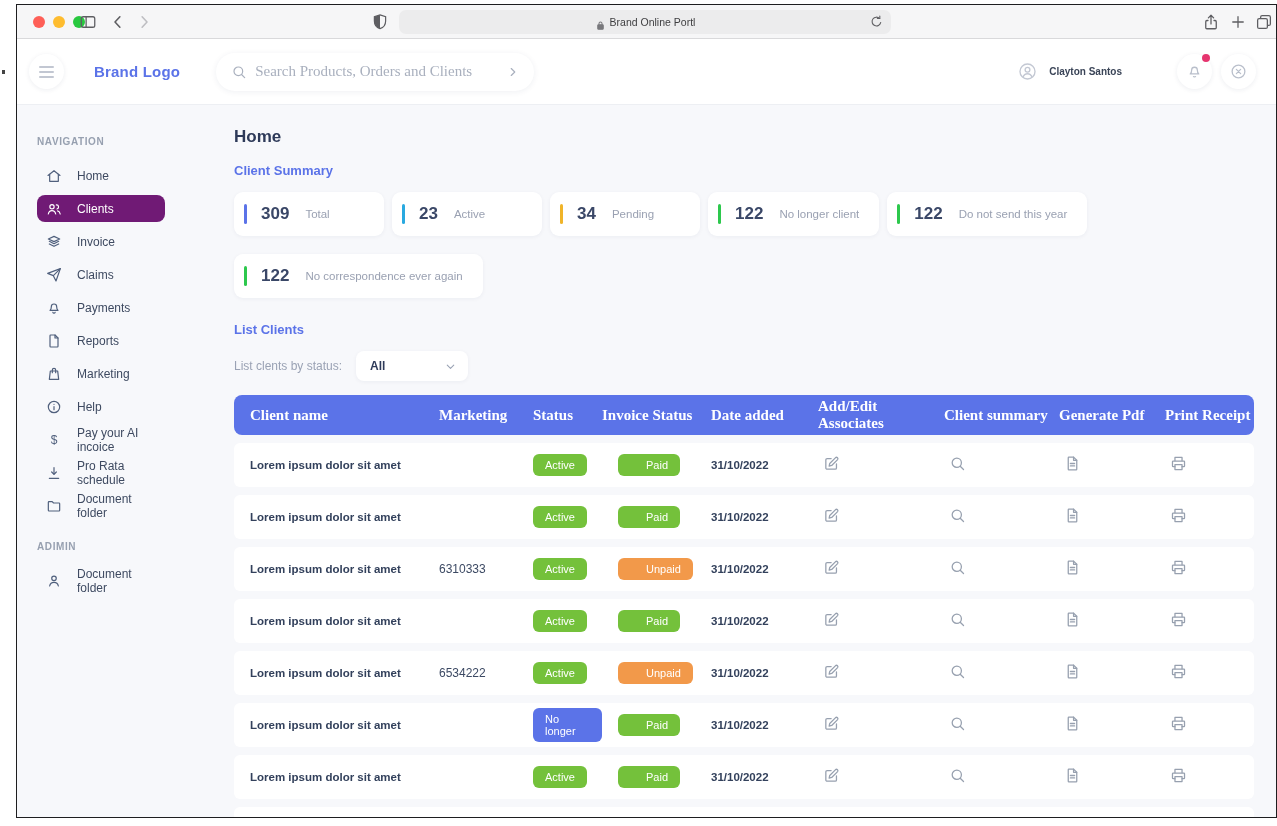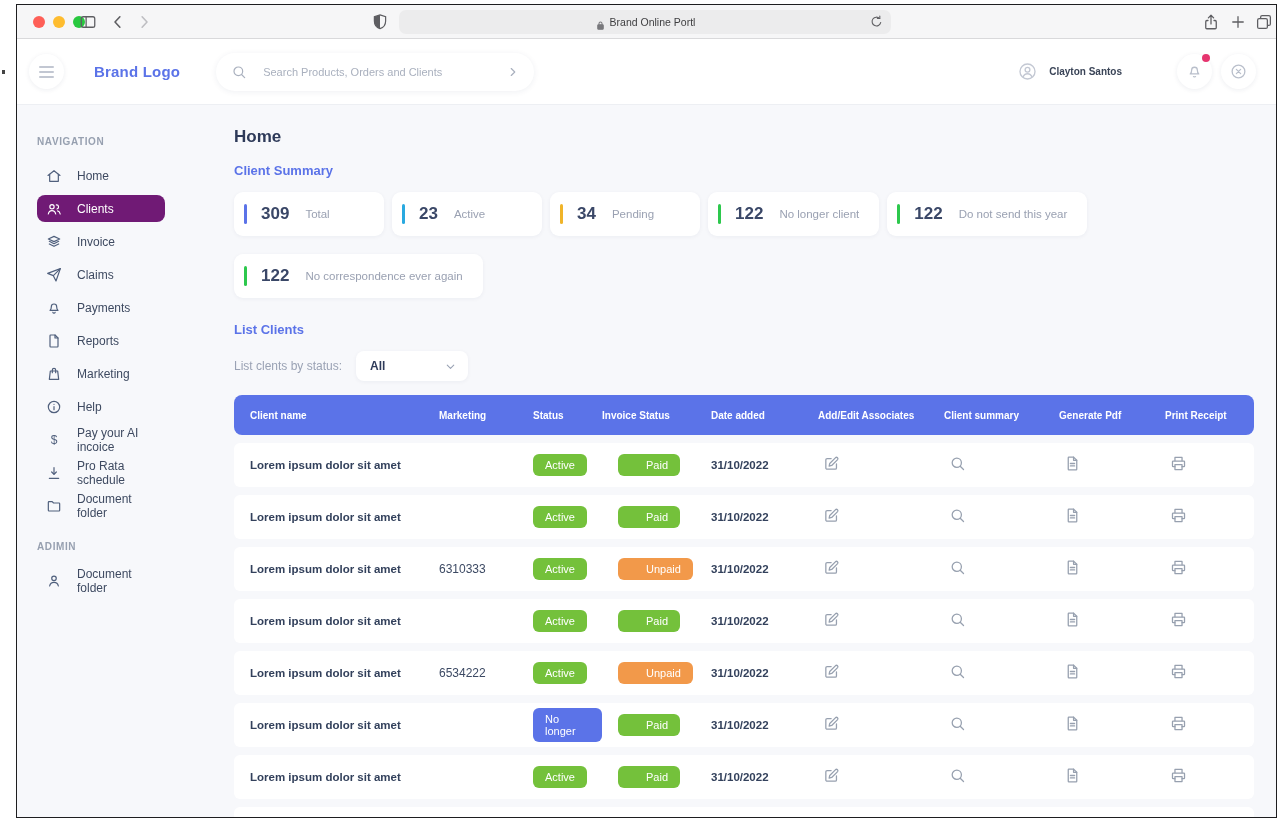--- a/index.html
+++ b/index.html
@@ -22,21 +22,21 @@
   .urlbar .reload svg { width:100%; height:100%; }
 
   
   .appheader { flex:0 0 66px; background:#fff; border-bottom:1px solid #EDEFF3; display:flex; align-items:center; padding:0 20px 0 12px; }
   .round-btn { width:35px; height:35px; border-radius:50%; background:#fff; box-shadow:0 1px 5px rgba(25,39,80,0.08); display:flex; align-items:center; justify-content:center; position:relative; }
   .hamburger { width:15px; display:flex; flex-direction:column; gap:3px; }
   .hamburger i { height:2px; background:#C2C7D2; border-radius:1px; }
   .brand { margin-left:30px; font-size:15px; font-weight:800; color:#5B73E8; letter-spacing:.2px; }
   .search { margin-left:36px; width:318px; height:38px; background:#fff; border-radius:19px; box-shadow:0 1px 6px rgba(25,39,80,0.07); display:flex; align-items:center; padding:0 14px 0 15px; }
   .search .icn { width:16px; height:16px; color:#A9B0BE; }
-  .search input { flex:1; border:none; outline:none; font-size:11px; color:#5b6372; margin-left:16px; font-family:Liberation Sans, sans-serif; background:transparent; }
+  .search input { flex:1; border:none; outline:none; font-size:15px; color:#5b6372; margin-left:8px; font-family:Liberation Serif, serif; background:transparent; }
   .search input::placeholder { color:#A9B0BE; }
   .search .chev { width:14px; height:14px; color:#A9B0BE; }
   .hright { margin-left:auto; display:flex; align-items:center; }
   .avatar { width:19px; height:19px; color:#C3C8D3; }
   .avatar svg { width:100%; height:100%; }
   .username { margin-left:12px; font-size:10px; font-weight:700; color:#3A4457; }
   .hright .round-btn { margin-left:9px; }
   .hright .round-btn.bell-wrap { margin-left:55px; }
   .round-btn .icn { width:17px; height:17px; color:#B9BFCB; }
   .badge-dot { position:absolute; right:2px; top:0px; width:8px; height:8px; border-radius:50%; background:#E6356F; }
@@ -61,21 +61,21 @@
   .card .val { font-size:17px; font-weight:800; color:#3A4767; }
   .card .lbl { font-size:11.5px; color:#9AA1B2; margin-left:16px; white-space:nowrap; }
   .list-title { margin-top:24px; }
   .filter-row { display:flex; align-items:center; margin-bottom:14px; }
   .filter-label { font-size:12px; color:#9AA2B4; }
   .dropdown { margin-left:14px; width:112px; height:30px; background:#fff; border-radius:8px; box-shadow:0 1px 4px rgba(25,39,80,0.05); display:flex; align-items:center; justify-content:space-between; padding:0 11px 0 14px; }
   .dropdown .dval { font-size:12px; font-weight:700; color:#2E3A59; }
   .dropdown .icn { width:13px; height:13px; color:#9AA2B4; }
 
   .thead, .tr { display:grid; grid-template-columns:189px 94px 69px 109px 107px 126px 115px 106px 1fr; align-items:center; padding-left:16px; }
-  .thead { background:#5B73E8; border-radius:8px; height:40px; color:#fff; font-size:10px; font-weight:600; }
+  .thead { background:#5B73E8; border-radius:8px; height:40px; color:#fff; font-size:15px; font-weight:600;font-family:Liberation Serif, serif; }
   .tr { background:#fff; border-radius:6px; height:44px; margin-top:8px; }
   .td.name { font-size:11.5px; font-weight:700; color:#33415C; }
   .td.assoc { font-size:12px; color:#3C4963; }
   .td.date { font-size:11.5px; font-weight:700; color:#33415C; }
   .badge { display:inline-block; padding:5px 12px; border-radius:6px; color:#fff; font-size:11px; font-weight:500; line-height:12px; }
   .badge.inv { margin-left:16px;padding-left:28px; }
   .act .icn { width:17px; height:17px; color:#97A0AF; margin-left:5px; display:inline-block; }
 </style>
 </head>
 <body>

